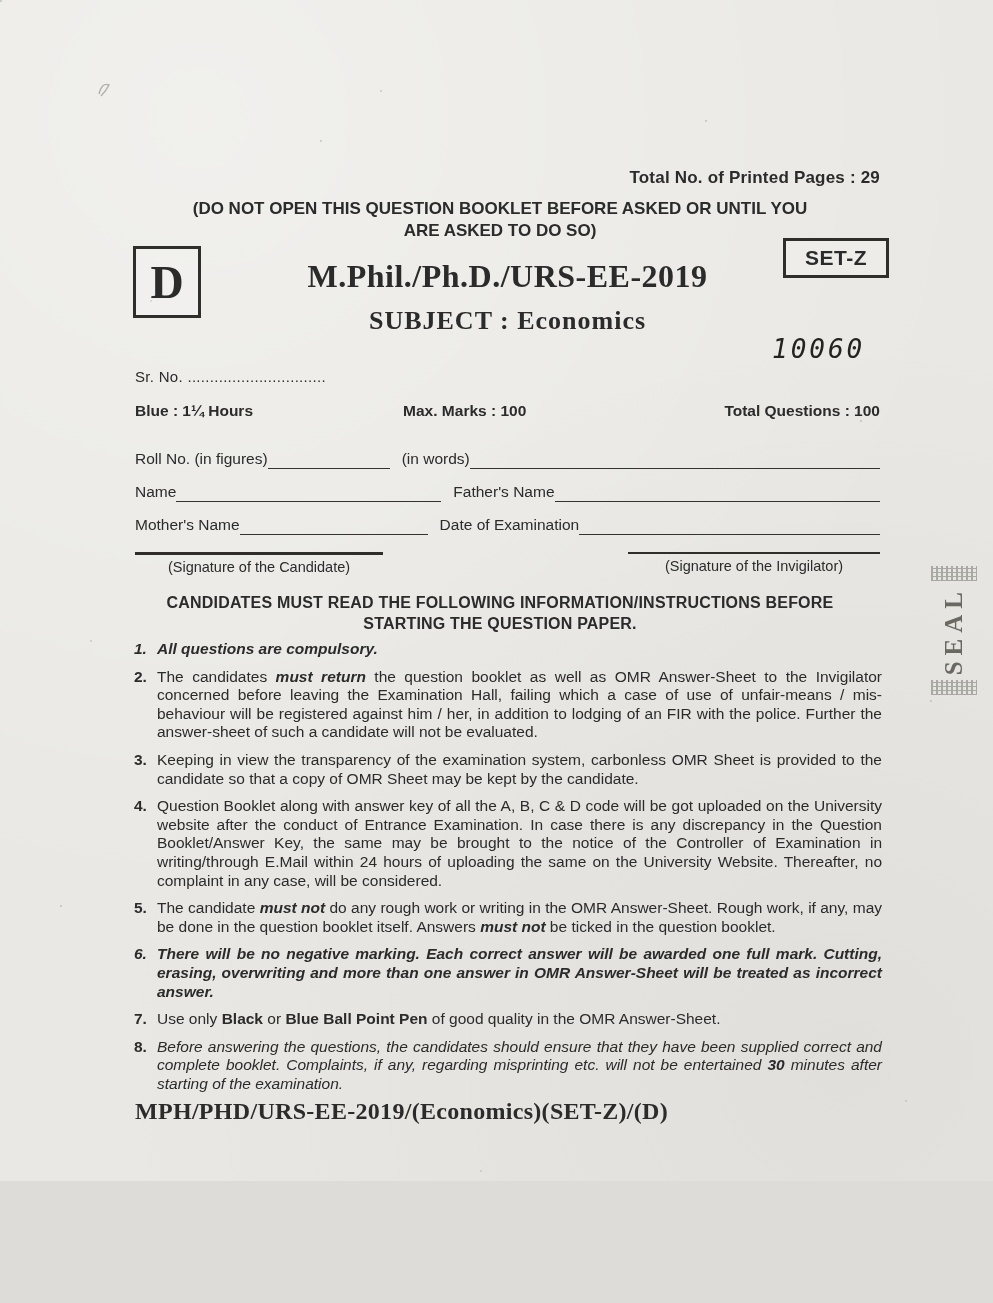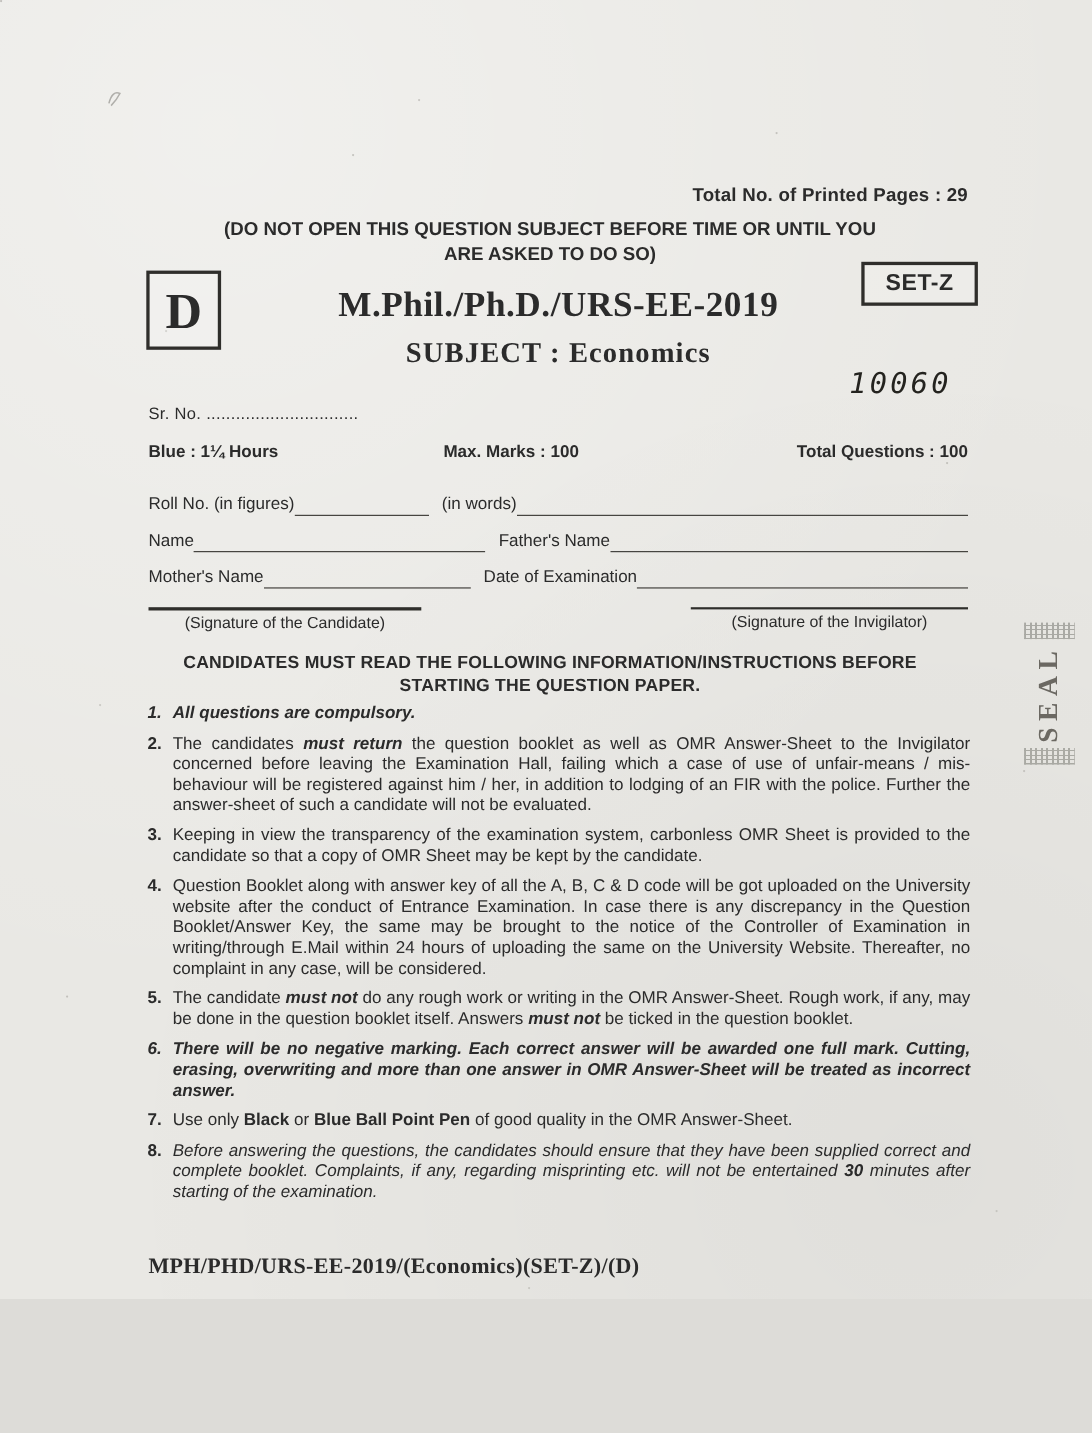--- a/index.html
+++ b/index.html
@@ -59,21 +59,21 @@
   .sig-box.right{border-top-width:2px;width:252px;}
   .inst-heading{position:absolute;top:592px;left:120px;width:760px;text-align:center;font-weight:bold;font-size:16px;line-height:21px;letter-spacing:.2px;}
   .inst-list{position:absolute;top:640px;left:134px;width:748px;font-size:15.5px;line-height:18.6px;}
   .inst-item{display:flex;margin-bottom:9px;}
   .inst-num{flex:none;width:23px;font-weight:bold;}
   .inst-body{flex:1;text-align:justify;}
   .inst-body span.b{font-weight:bold;}
   .inst-body span.i{font-style:italic;}
   .inst-item.bold-italic .inst-body, .inst-item.bold-italic .inst-num{font-weight:bold;font-style:italic;}
   .inst-item.italic .inst-body{font-style:italic;}
-  .footer-code{position:absolute;top:1140px;left:135px;font-family:"Liberation Serif", serif;font-weight:bold;font-size:20px;letter-spacing:.3px;}
+  .footer-code{position:absolute;top:1098px;left:135px;font-family:"Liberation Serif", serif;font-weight:bold;font-size:24px;letter-spacing:.3px;}
   .seal{position:absolute;top:566px;right:16px;display:flex;flex-direction:column;align-items:center;gap:5px;}
   .hatch{width:46px;height:15px;opacity:.65;
     background:repeating-linear-gradient(90deg,#8a8a84 0 2px,transparent 2px 5px),
                repeating-linear-gradient(0deg,#8a8a84 0 1px,transparent 1px 4px);}
   .seal-text{writing-mode:vertical-rl;transform:rotate(180deg);
     font-family:"Liberation Serif", serif;font-weight:bold;font-size:25px;letter-spacing:6px;color:#6b6862;}
   .logo{position:absolute;top:1188px;right:28px;width:240px;text-align:right;}
   .logo .swoosh{display:block;margin-left:-10px;}
   .logo-row{display:flex;align-items:center;gap:8px;margin-top:-6px;}
   .brand{font-weight:bold;font-size:27px;color:var(--brand-blue);letter-spacing:-.5px;line-height:1;}
@@ -86,21 +86,21 @@
 <div class="sheet">
   <div class="specks"></div>
 
   <svg class="pencil-mark" width="26" height="22" viewBox="0 0 26 22">
     <path d="M3 16 Q6 4 13 7 Q10 13 5 18" fill="none" stroke="#7d7b76" stroke-width="1.4"></path>
   </svg>
 
   <div class="printed-pages">Total No. of Printed Pages : 29</div>
 
   <div class="warning">
-    <div>(DO NOT OPEN THIS QUESTION SUBJECT BEFORE TIME OR UNTIL YOU</div>
+    <div>(DO NOT OPEN THIS QUESTION BOOKLET BEFORE ASKED OR UNTIL YOU</div>
     <div>ARE ASKED TO DO SO)</div>
   </div>
 
   <div class="code-box">
     <span>D</span>
   </div>
 
   <div class="set-box">
     <span>SET-Z</span>
   </div>

